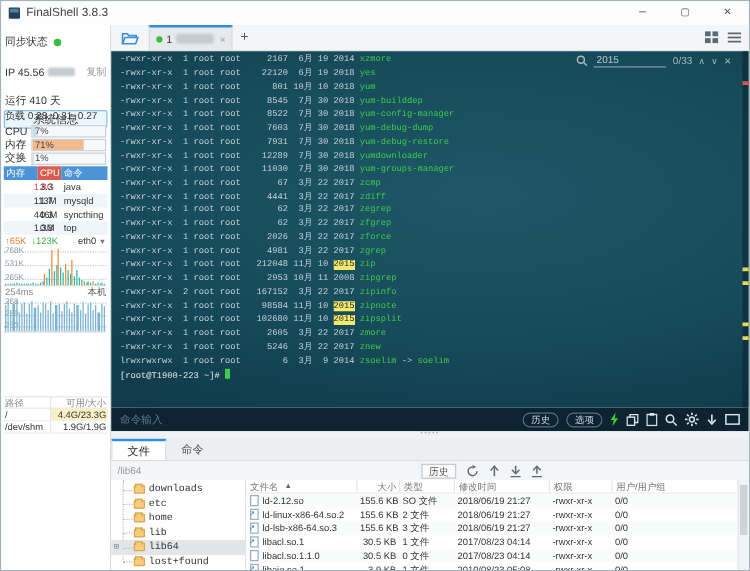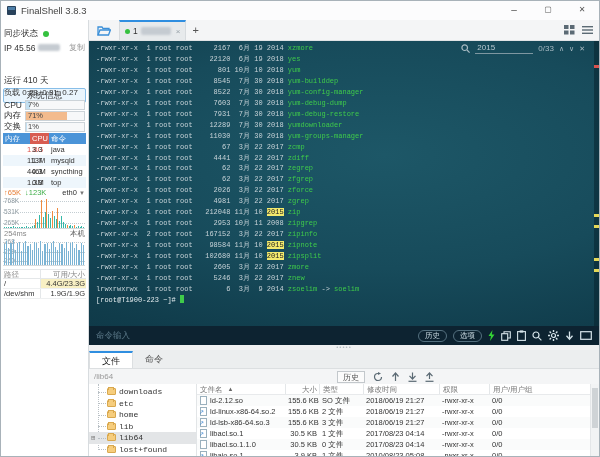--- a/index.html
+++ b/index.html
@@ -54,21 +54,21 @@
   .chart { position:absolute; left:2px; right:3px; border-bottom:1px solid #d4d9dc; }
   .bars { position:absolute; inset:0; display:flex; align-items:flex-end; gap:1px; padding:0 1px; }
   .bars div { flex:1; }
   .gline { position:absolute; left:0; right:0; border-top:1px dotted #c3cdd2; }
   .glabel { position:absolute; left:1px; font-size:6.5px; color:#8b979e; transform:translateY(-55%); background:rgba(255,255,255,.55); }
   .pingrow { top:209px; display:flex; font-size:7.5px; color:#888; }
   .pingrow .host { margin-left:auto; color:#555; }
 
   .dtable { position:absolute; left:2px; right:2px; top:249px; font-size:7.5px; }
   .drow { display:flex; height:10px; line-height:10px; border-bottom:1px solid #eef0f1; }
-  .dhead { color:#888; border-top:1px solid #e4e7e9; border-bottom:1px solid #e4e7e9; }
+  .dhead { color:#888; border-top:1px solid #e4e7e9; border-bottom:1px solid #e4e7e9;margin-top:48px; }
   .drow .c1 { width:38px; border-right:1px solid #e4e7e9; padding-left:1px; }
   .drow .c2 { flex:1; text-align:right; padding-right:1px; }
   .hl-disk { background:#f8f0c4; }
 
   
   .rightpane { position:absolute; top:19px; left:88px; right:0; bottom:0; }
   .tabbar { position:absolute; top:0; left:0; right:0; height:21px; background:#f4f5f6;
             border-bottom:1px solid #e0e3e5; display:flex; align-items:center; }
   .conn-btn { width:24px; height:18px; margin-left:3px; display:flex; align-items:center; justify-content:center; }
   .tab { height:20px; margin-left:3px; background:#e7eaec; border:1px solid #d7dbde; border-bottom:none;
@@ -152,21 +152,21 @@
     <span class="ctrl" style="font-size:8px;">▢</span>
     <span class="ctrl" style="font-size:8px;">✕</span>
   </div>
 </div>
 
 <div class="sidebar">
   <div class="sb row-flex" style="top:8px;">
     <span>同步状态</span>
     <span class="dot"></span>
   </div>
-  <div class="sb row-flex" style="top:22px;">
+  <div class="sb row-flex" style="top:32px;">
     <span>IP 45.56</span>
     <span class="blur-block" style="width:22px;height:7px;margin-left:2px;"></span>
     <span class="copy-link">复制</span>
   </div>
   <div class="sysinfo-btn">系统信息</div>
   <div class="sb" style="top:55px;">运行 410 天</div>
   <div class="sb" style="top:67px;font-size:8px;">负载 0.28, 0.31, 0.27</div>
   <div class="sb" style="top:79px;" id="meters">
       <div class="meter">
         <span class="mlabel">CPU</span>

